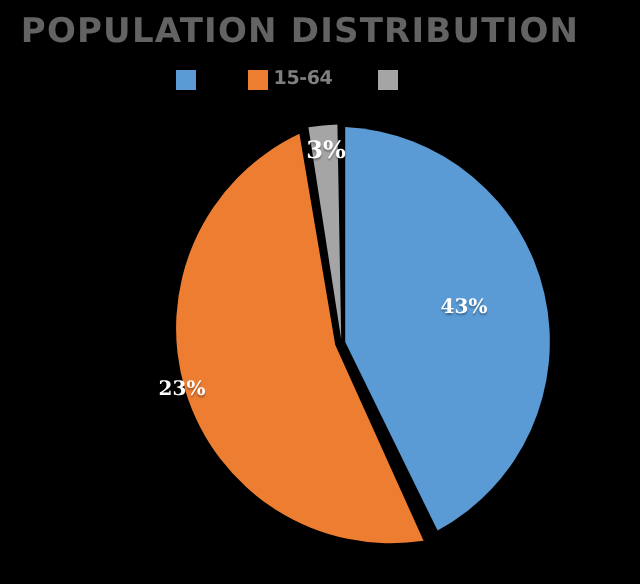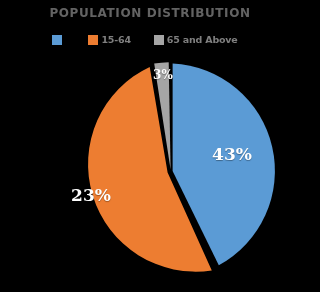--- a/index.html
+++ b/index.html
@@ -21,21 +21,21 @@
     height: 292px;
     background: #000000;
   }
   .chart-title {
     position: absolute;
     top: 6px;
     left: 0;
     width: 300px;
     text-align: center;
     color: #636363;
-    font-size: 12px;
+    font-size: 17px;
     font-weight: bold;
     letter-spacing: 0.6px;
     font-family: "DejaVu Sans", sans-serif;
     white-space: nowrap;
   }
   .legend {
     position: absolute;
     top: 34px;
     left: 0;
     width: 300px;
@@ -74,21 +74,21 @@
   .pie-wrap {
     position: absolute;
     left: 0;
     top: 0;
     width: 300px;
     height: 292px;
   }
   .slice-label {
     position: absolute;
     color: #ffffff;
-    font-size: 17px;
+    font-size: 10px;
     font-weight: bold;
     font-family: "DejaVu Serif", serif;
     text-shadow: 0 1px 1px rgba(0,0,0,0.35);
     white-space: nowrap;
     transform: translate(-50%, -50%);
   }
   .slice-label.small {
     font-size: 12px;
   }
 </style>
@@ -106,21 +106,20 @@
       <span class="legend-label"></span>
     </div>
 
     <div class="legend-item light">
       <span class="legend-swatch" style="background:#ED7D31"></span>
       <span class="legend-label">15-64</span>
     </div>
 
     <div class="legend-item light">
       <span class="legend-swatch" style="background:#A5A5A5"></span>
-      <span class="legend-label">65 and Above</span>
     </div>
 
   </div>
 
   <div class="pie-wrap">
     <svg width="300" height="292" viewBox="0 0 300 292">
 
       <path fill="#5B9BD5" d="M 172.6 171.0
                L 172.6 63.5
                A 107.5 107.5 0 0 1 218.8 265.3

